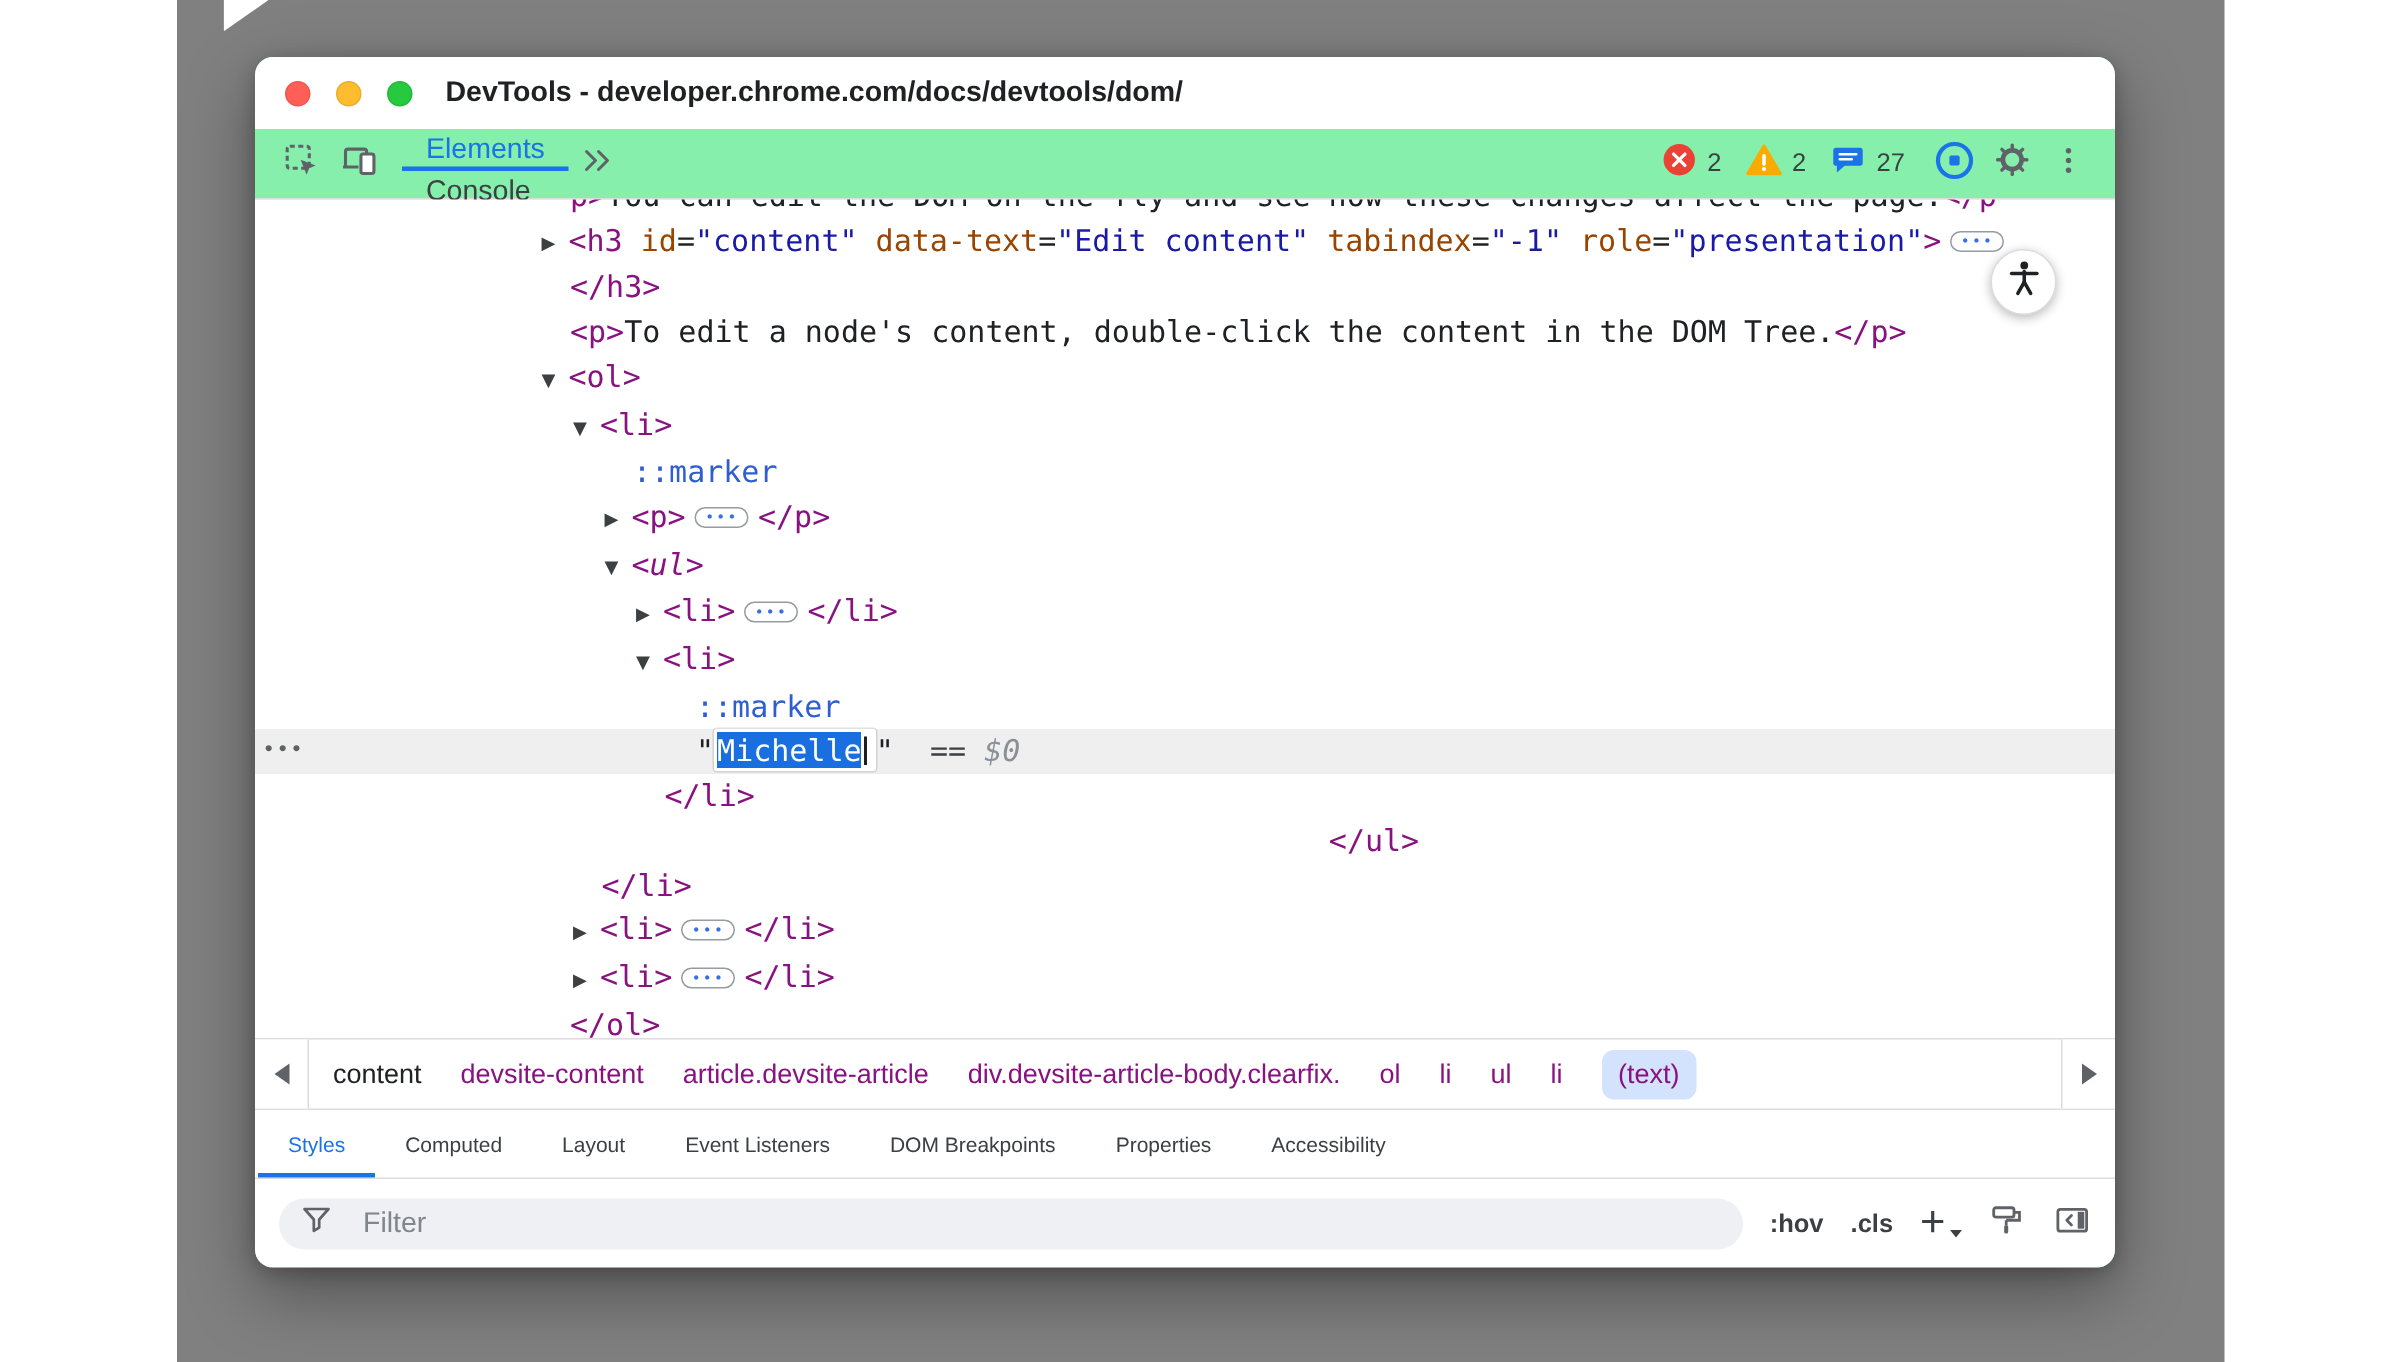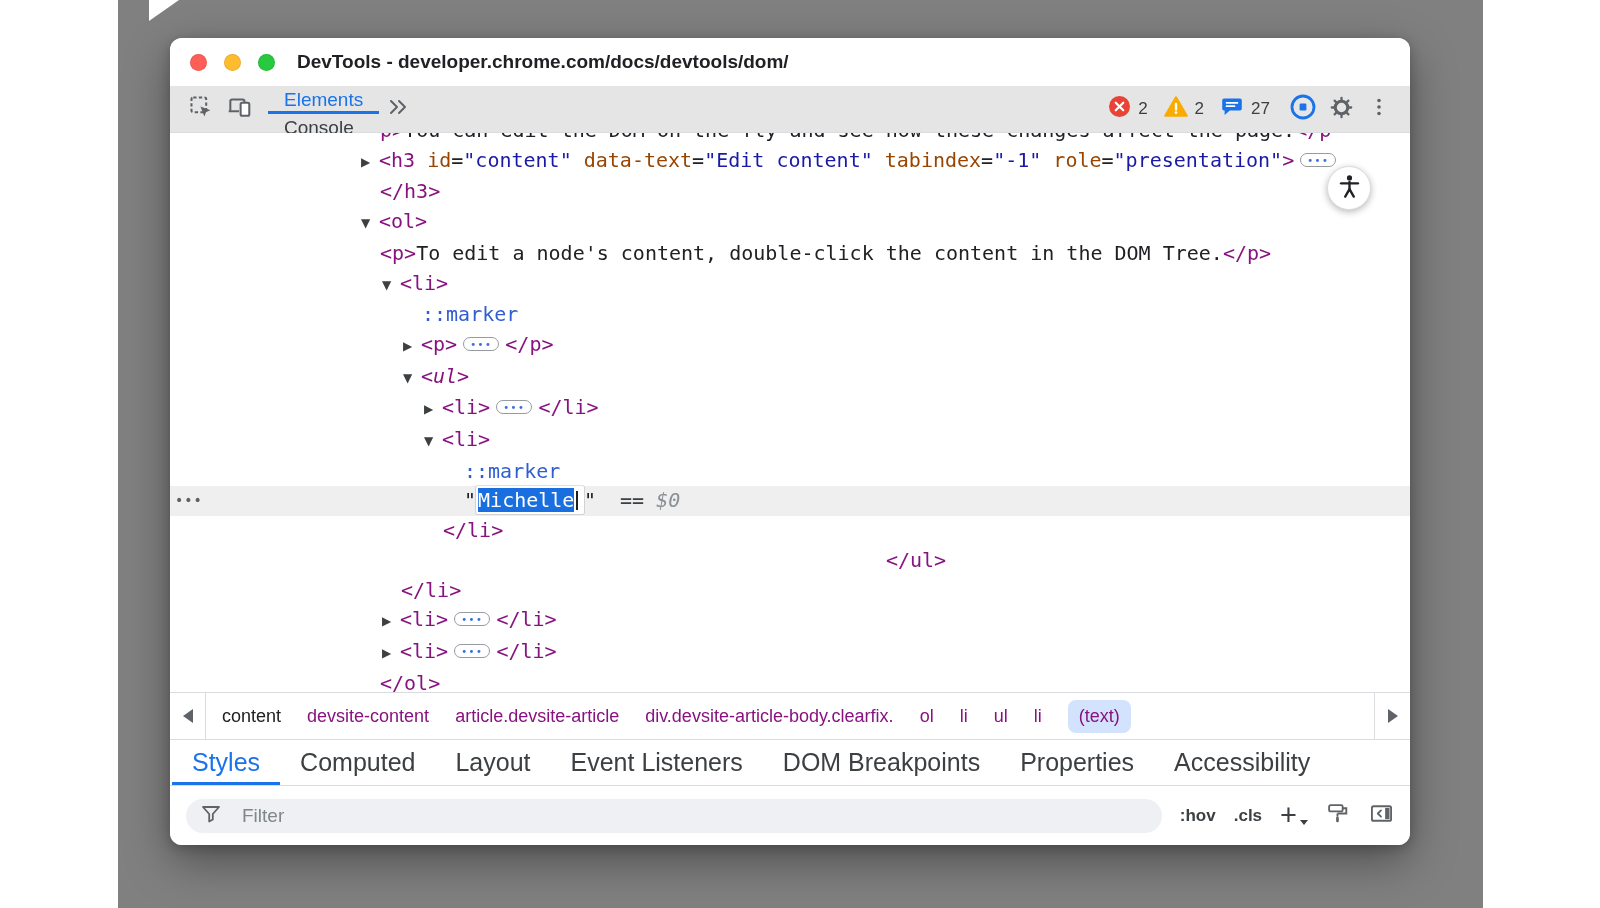--- a/index.html
+++ b/index.html
@@ -7,21 +7,21 @@
   body {
     width:1600px; height:908px; position:relative; background:#ffffff;
     font-family:"Liberation Sans","DejaVu Sans",sans-serif; overflow:hidden;
   }
   .backdrop { position:absolute; left:118px; top:0; width:1365px; height:908px; background:#808080; }
   .notch { position:absolute; left:149px; top:0; width:30px; height:21px; background:#ffffff;
            clip-path:polygon(0 0,100% 0,0 100%); }
 
   .devtools-window {
     position:absolute; left:170px; top:38px; width:1240px; height:807px;
-    background:#e5e5e5; border-radius:12px; overflow:hidden;
+    background:#86efac; border-radius:12px; overflow:hidden;
     box-shadow:0 16px 46px rgba(0,0,0,.38), 0 3px 12px rgba(0,0,0,.22);
     display:flex; flex-direction:column;
   }
 
   
   .titlebar { height:48px; flex:0 0 48px; display:flex; align-items:center; padding:0 20px; background:#fff; }
   .traffic { display:flex; gap:17px; }
   .light { width:17px; height:17px; border-radius:50%; box-shadow:inset 0 0 0 1px rgba(0,0,0,.08); }
   .light.red{ background:#ff5f57; } .light.yellow{ background:#febc2e; } .light.green{ background:#27c93f; }
   .title { margin-left:22px; font-size:19px; font-weight:bold; color:#202124; white-space:nowrap; }
@@ -69,21 +69,21 @@
   .crumb-nav.right { border-left:1px solid #dadce0; }
   .tri-left { width:0; height:0; border-top:7px solid transparent; border-bottom:7px solid transparent; border-right:10px solid #5f6368; }
   .tri-right { width:0; height:0; border-top:7px solid transparent; border-bottom:7px solid transparent; border-left:10px solid #5f6368; }
   .crumbs { flex:1; display:flex; align-items:center; gap:26px; padding:0 4px 0 16px; overflow:hidden; }
   .crumb { font-size:18px; color:#881280; white-space:nowrap; }
   .crumb.plain { color:#202124; }
   .crumb.selected { background:#d3e3fd; border-radius:8px; padding:6px 11px; }
 
   
   .side-tabs { height:46px; flex:0 0 46px; border-bottom:1px solid #dadce0; display:flex; align-items:stretch; padding:0 2px; background:#fff; }
-  .side-tab { display:flex; align-items:center; padding:3px 20px 0; font-size:25px; color:#3c4043;
+  .side-tab { display:flex; align-items:center; padding:3px 20px 0; font-size:14px; color:#3c4043;
               border-bottom:3px solid transparent; white-space:nowrap; }
   .side-tab.active { color:#1a73e8; border-bottom-color:#1a73e8; }
 
   
   .filter-row { flex:1; display:flex; align-items:center; padding:0 16px; gap:18px; background:#fff; }
   .filter-pill { flex:1; height:34px; background:#eef0f3; border-radius:17px; display:flex; align-items:center;
                  padding:0 14px; gap:18px; }
   .filter-pill input { flex:1; border:none; outline:none; background:transparent; font-size:19px; color:#3c4043;
                        font-family:"Liberation Sans","DejaVu Sans",sans-serif; }
   .filter-pill input::placeholder { color:#80868b; }
@@ -188,22 +188,22 @@
               <circle cx="11" cy="17.5" r="1.8"></circle>
             </svg></span>
       </div>
     </div>
   </div>
 
   <div class="tree" id="dom-tree">
       <div class="row clip-top" style="padding-left: 210px;"><span class="tk-tag">p&gt;</span><span class="tk-text">You can edit the DOM on the fly and see how these changes affect the page.</span><span class="tk-tag">&lt;/p</span></div>
       <div class="row" style="padding-left: 210px;"><span class="arrow">▶</span><span class="tk-tag">&lt;h3</span><span class="tk-attr"> id</span><span class="tk-punct">=</span><span class="tk-val">"content"</span><span class="tk-attr"> data-text</span><span class="tk-punct">=</span><span class="tk-val">"Edit content"</span><span class="tk-attr"> tabindex</span><span class="tk-punct">=</span><span class="tk-val">"-1"</span><span class="tk-attr"> role</span><span class="tk-punct">=</span><span class="tk-val">"presentation"</span><span class="tk-tag">&gt;</span><span class="pill">•••</span></div>
       <div class="row" style="padding-left: 210px;"><span class="tk-tag">&lt;/h3&gt;</span></div>
+      <div class="row" style="padding-left: 210px;"><span class="tk-tag">&lt;p&gt;</span><span class="tk-text">To edit a node's content, double-click the content in the DOM Tree.</span><span class="tk-tag">&lt;/p&gt;</span></div>
       <div class="row" style="padding-left: 210px;"><span class="arrow">▼</span><span class="tk-tag">&lt;ol&gt;</span></div>
-      <div class="row" style="padding-left: 210px;"><span class="tk-tag">&lt;p&gt;</span><span class="tk-text">To edit a node's content, double-click the content in the DOM Tree.</span><span class="tk-tag">&lt;/p&gt;</span></div>
       <div class="row" style="padding-left: 231px;"><span class="arrow">▼</span><span class="tk-tag">&lt;li&gt;</span></div>
       <div class="row" style="padding-left: 252px;"><span class="tk-pseudo">::marker</span></div>
       <div class="row" style="padding-left: 252px;"><span class="arrow">▶</span><span class="tk-tag">&lt;p&gt;</span><span class="pill">•••</span><span class="tk-tag">&lt;/p&gt;</span></div>
       <div class="row" style="padding-left: 252px; font-style: italic;"><span class="arrow">▼</span><span class="tk-tag">&lt;ul&gt;</span></div>
       <div class="row" style="padding-left: 273px;"><span class="arrow">▶</span><span class="tk-tag">&lt;li&gt;</span><span class="pill">•••</span><span class="tk-tag">&lt;/li&gt;</span></div>
       <div class="row" style="padding-left: 273px;"><span class="arrow">▼</span><span class="tk-tag">&lt;li&gt;</span></div>
       <div class="row" style="padding-left: 294px;"><span class="tk-pseudo">::marker</span></div>
       <div class="row selected" style="padding-left: 294px;"><span class="gutter">•••</span><span class="tk-punct">"</span><span class="editwrap"><span class="sel">Michelle</span><span class="caret"></span></span><span class="tk-punct">"  </span><span class="tk-eq">==</span><span class="tk-punct"> </span><span class="tk-dollar">$0</span></div>
       <div class="row" style="padding-left: 273px;"><span class="tk-tag">&lt;/li&gt;</span></div>
       <div class="row" style="padding-left: 252px; text-align: center;"><span class="tk-tag">&lt;/ul&gt;</span></div>

